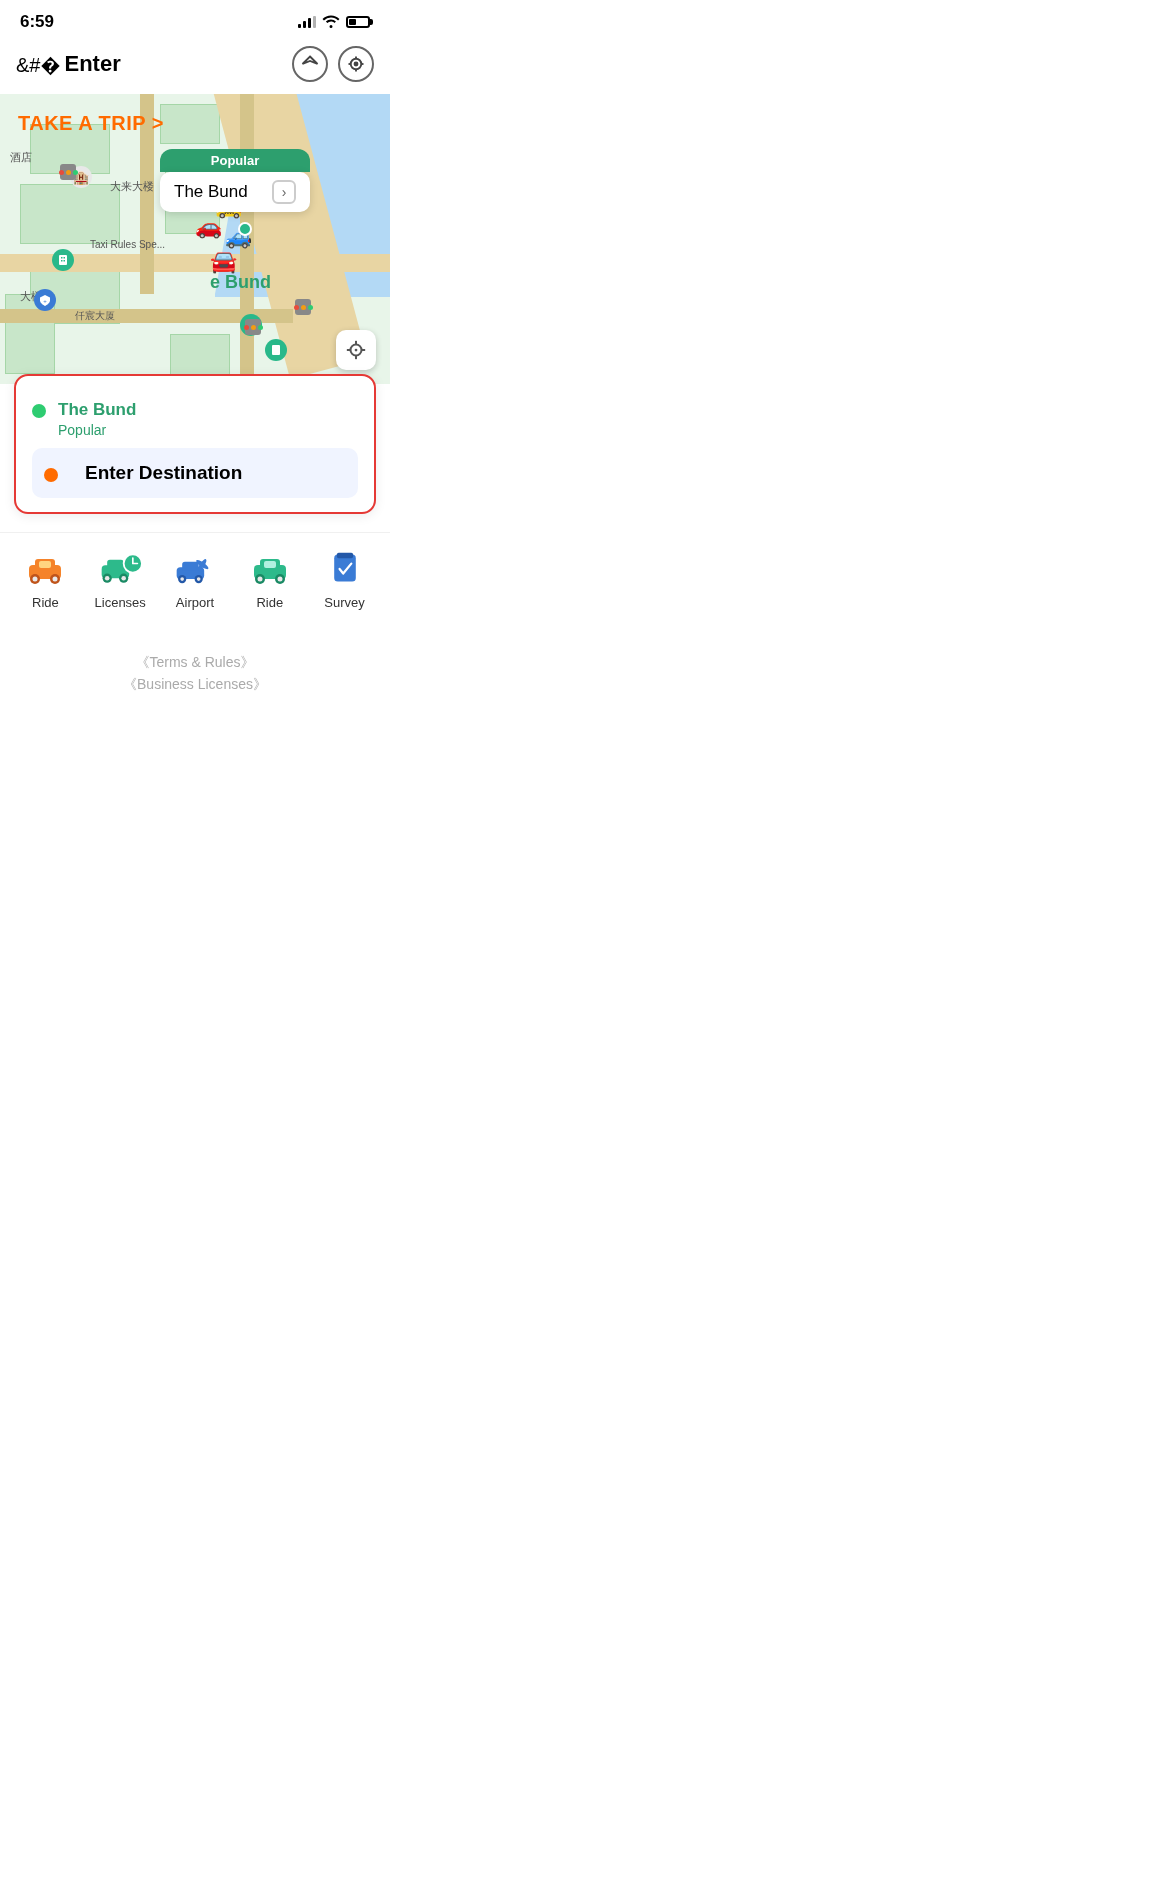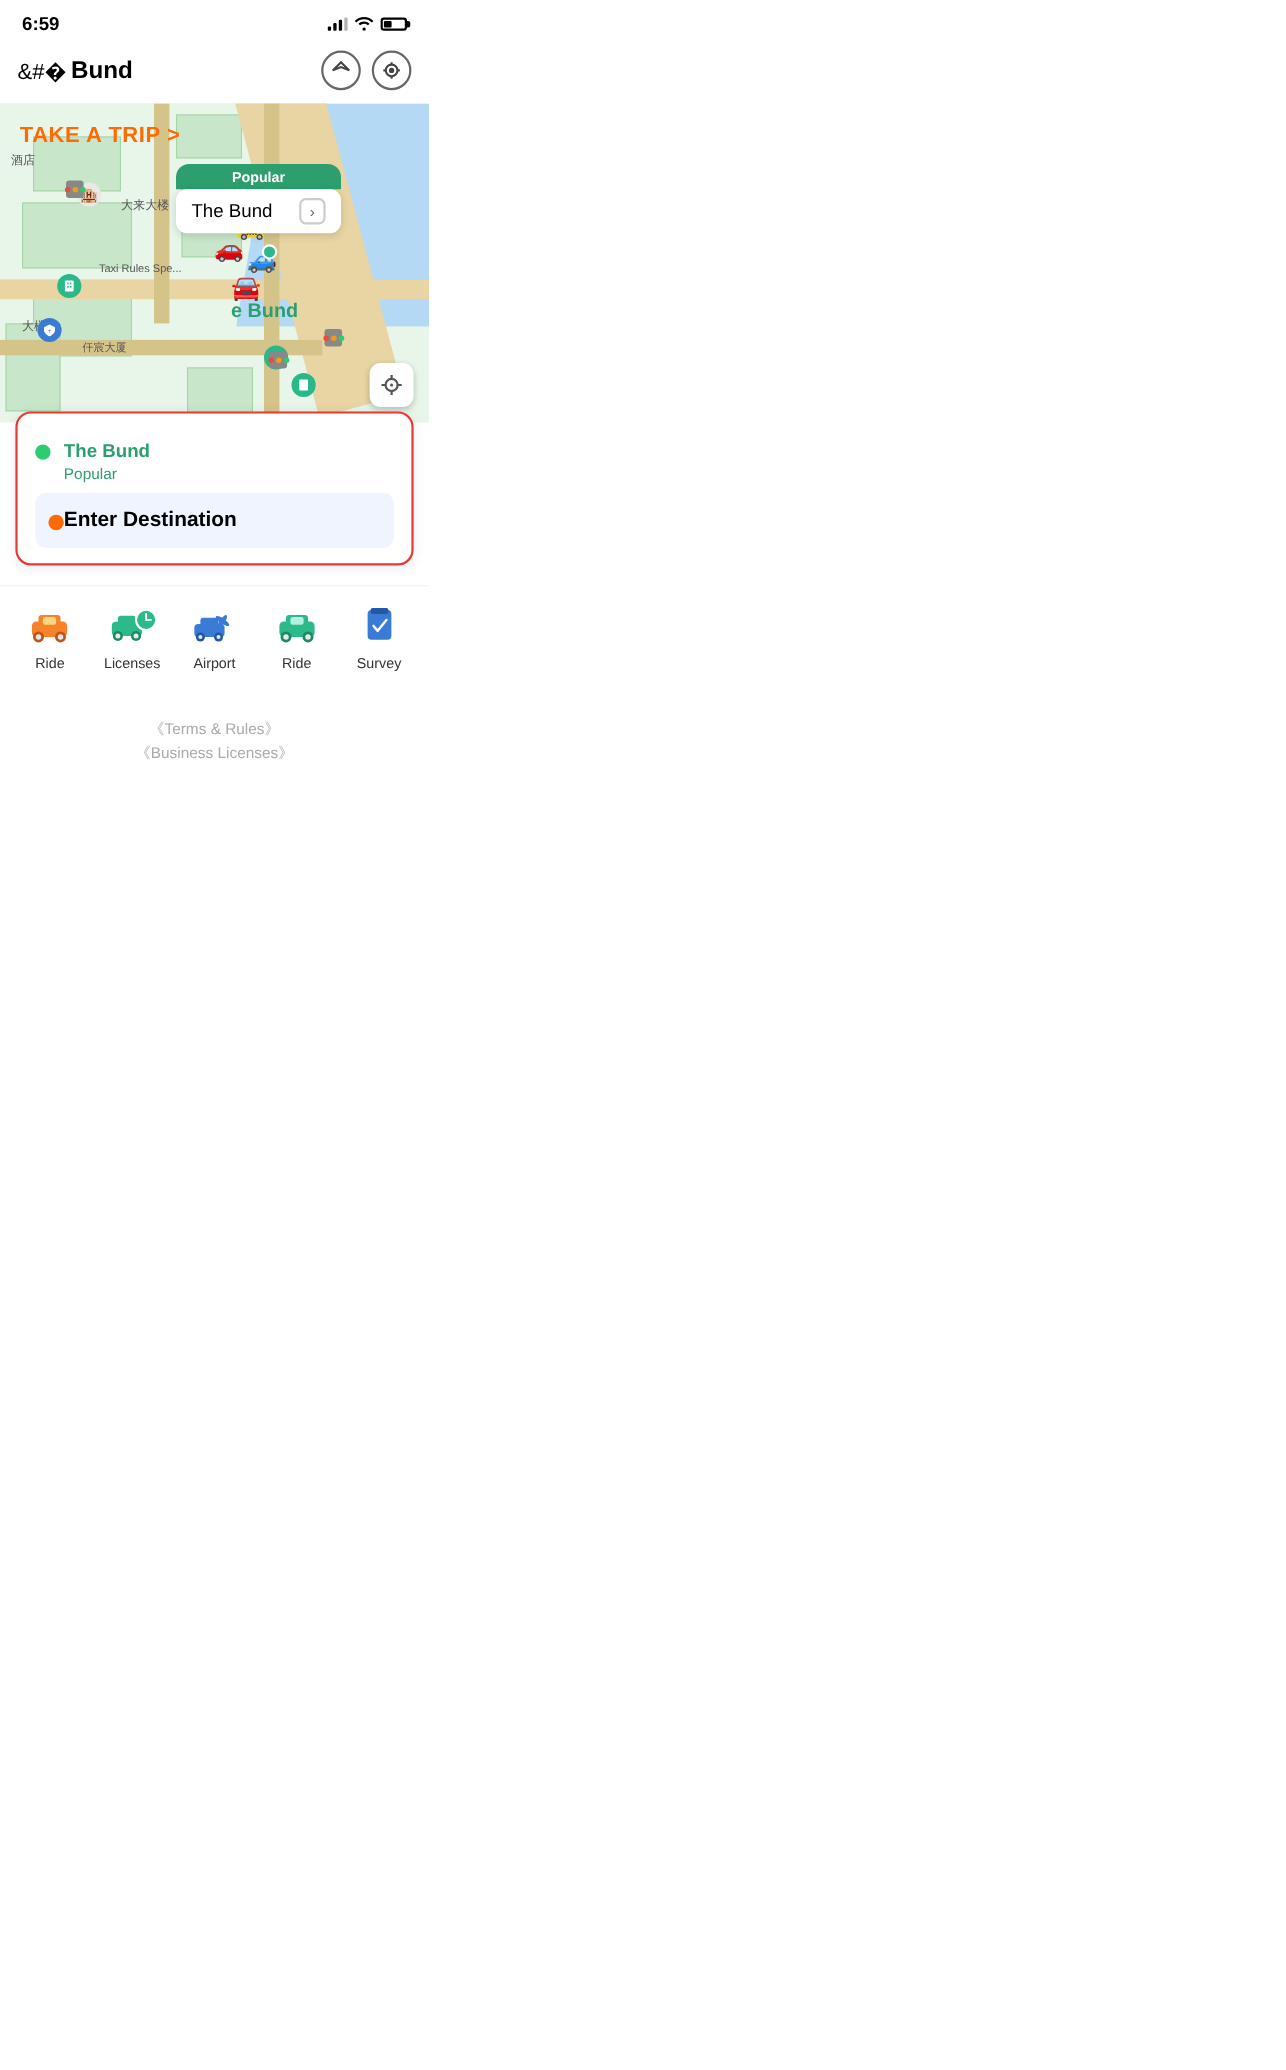--- a/index.html
+++ b/index.html
@@ -334,21 +334,21 @@
       font-size: 14px;
       color: #2d9f6e;
       margin-top: 2px;
     }
     .destination-row {
       background: #f0f4ff;
       border-radius: 10px;
       padding: 14px 12px;
       display: flex;
       align-items: center;
-      gap: 0;
+      gap: 27px;
     }
     .destination-label {
       font-size: 19px;
       font-weight: 700;
       color: #000;
     }
 
     
     .bottom-nav {
       display: flex;
@@ -415,21 +415,21 @@
     </span>
     <div class="battery-icon">
       <div class="battery-fill"></div>
     </div>
   </div>
 </div>
 
 <div class="header">
   <div class="header-left">
     <span class="back-arrow">&amp;#�</span>
-    <span class="header-title">Bund</span>
+    <span class="header-title">Enter</span>
   </div>
   <div class="header-right">
     <div class="header-btn">
       <svg width="18" height="18" viewBox="0 0 24 24" fill="none" stroke="#444" stroke-width="2.5">
         <polygon points="12,2 22,12 12,8 2,12"></polygon>
       </svg>
     </div>
     <div class="header-btn">
       <svg width="18" height="18" viewBox="0 0 24 24" fill="none" stroke="#444" stroke-width="2.5">
         <circle cx="12" cy="12" r="7"></circle>
@@ -461,21 +461,21 @@
     <div class="map-road-h2"></div>
     <div class="map-road-v1"></div>
     <div class="map-road-v2"></div>
 
     <div style="position:absolute; top:178px; left:210px; z-index:8; font-size:18px; font-weight:600; color:#2d9f6e; white-space:nowrap;">e Bund</div>
 
     <div style="position:absolute;top:85px;left:110px;z-index:8;font-size:11px;color:#555;font-weight:500;">大来大楼</div>
     <div style="position:absolute;top:145px;left:90px;z-index:8;font-size:10px;color:#555;">Taxi Rules Spe...</div>
     <div style="position:absolute;top:215px;left:75px;z-index:8;font-size:10px;color:#555;">仟宸大厦</div>
     <div style="position:absolute;top:195px;left:20px;z-index:8;font-size:11px;color:#555;">大楼</div>
-    <div style="position:absolute;top:44px;left:10px;z-index:8;font-size:11px;color:#555;">酒店</div>
+    <div style="position:absolute;top:56px;left:10px;z-index:8;font-size:11px;color:#555;">酒店</div>
 
     <div style="position:absolute;top:72px;left:70px;z-index:10;width:22px;height:22px;background:#e8e8e8;border-radius:50%;display:flex;align-items:center;justify-content:center;font-size:13px;">🏨</div>
     <div style="position:absolute;top:155px;left:52px;z-index:10;width:22px;height:22px;background:#29b88a;border-radius:50%;display:flex;align-items:center;justify-content:center;">
       <svg width="12" height="12" viewBox="0 0 12 12">
           <rect x="2" y="1" width="8" height="10" fill="white" rx="1"></rect>
           <rect x="4" y="3" width="1.5" height="1.5" fill="#29b88a"></rect>
           <rect x="6.5" y="3" width="1.5" height="1.5" fill="#29b88a"></rect>
           <rect x="4" y="6" width="1.5" height="1.5" fill="#29b88a"></rect>
           <rect x="6.5" y="6" width="1.5" height="1.5" fill="#29b88a"></rect>
         </svg>

